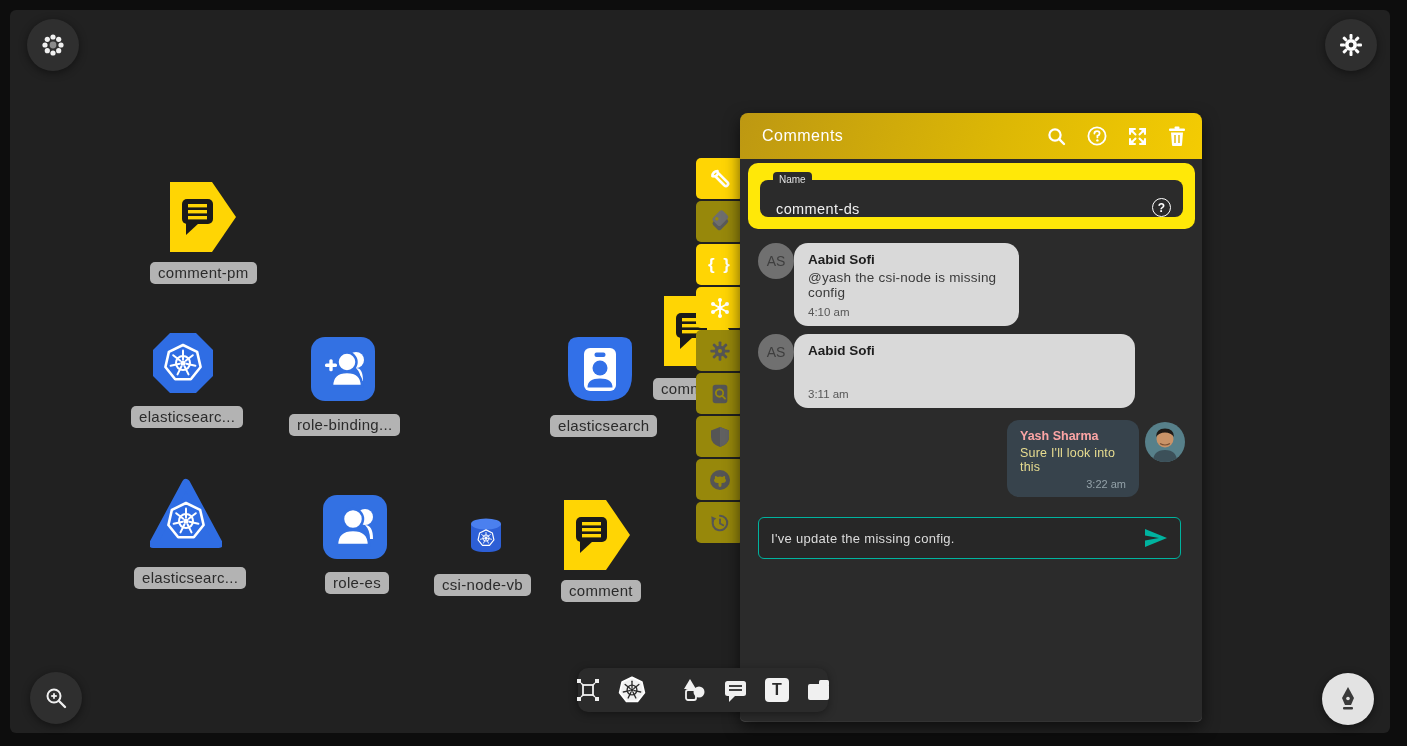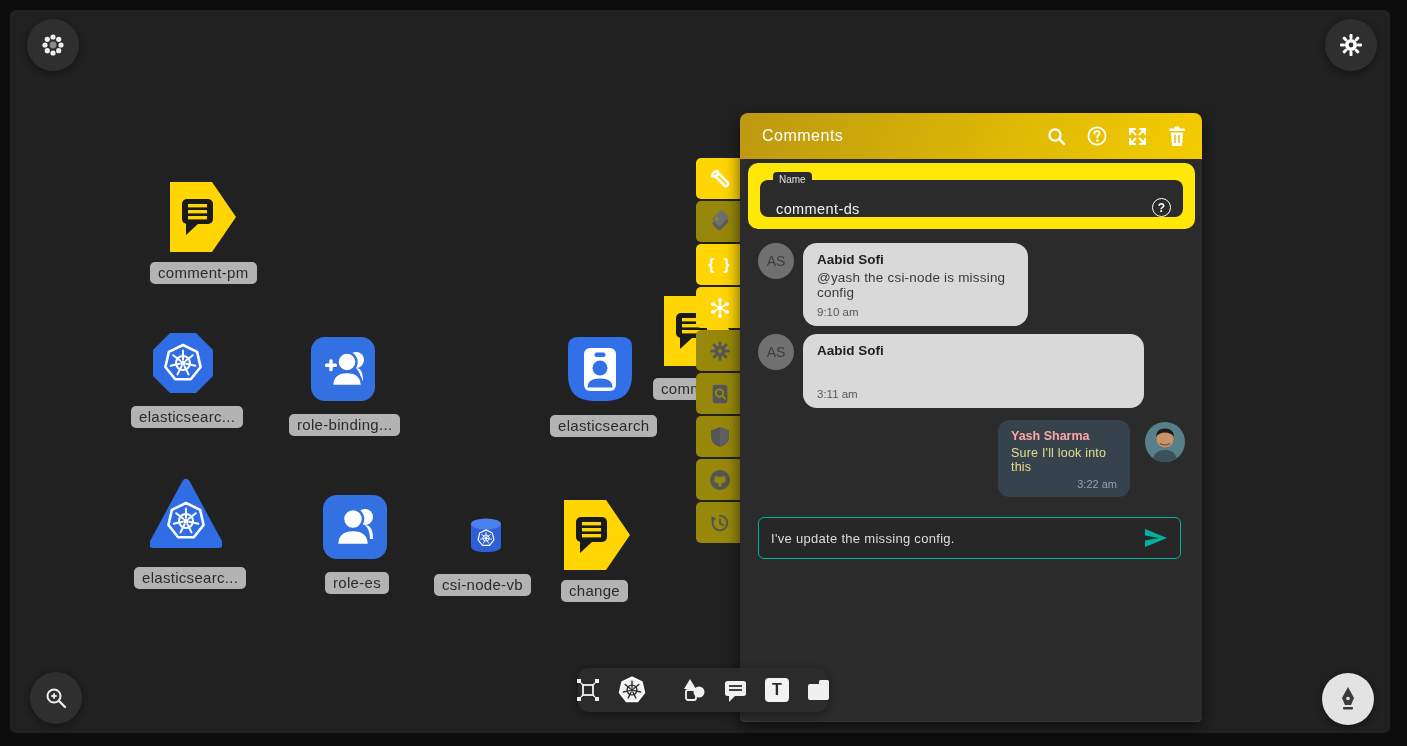--- a/index.html
+++ b/index.html
@@ -49,21 +49,21 @@
                      display:flex; align-items:flex-end; padding:0 12px 0 16px;gap:20px; }
   .name-chip { position:absolute; top:-8px; left:13px; background:#2b2b2b; color:#e0e0e0;
                font-size:10px; padding:2px 6px 1px; border-radius:4px 4px 0 0; }
   .name-value { flex:1; background:transparent; border:none; outline:none; color:#f0f0f0;
                 font-size:14.5px; font-family:"Liberation Sans",sans-serif; letter-spacing:.4px; }
   .q-badge { width:19px; height:19px; border:1.6px solid #ffffff; border-radius:50%;
              color:#ffffff; font-size:12px; font-weight:bold; display:flex; align-items:center;
              justify-content:center; cursor:pointer; }
 
   .messages { padding:6px 13px 0 18px; }
-  .msg-row { display:flex; gap:9px; margin-top:8px; }
+  .msg-row { display:flex; margin-top:8px; }
   .msg-row.right { justify-content:flex-end; padding-right:4px; }
   .avatar { width:36px; height:36px; border-radius:50%; background:#707070; color:#3e3e3e;
             font-size:14px; display:flex; align-items:center; justify-content:center;
             flex-shrink:0; }
   .bubble { background:#d9d9d9; border-radius:14px; padding:9px 14px 8px; color:#333333; }
   .b-author { font-weight:bold; font-size:13.5px; color:#1e1e1e; }
   .b-text { font-size:13.5px; margin-top:3px; color:#3a3a3a; letter-spacing:.2px; }
   .b-time { font-size:11.5px; color:#565656; margin-top:6px; }
   .b-gap { height:24px; }
   .bubble-dark { background:#37434c; border-radius:12px; padding:9px 13px 7px; width:132px; }
@@ -240,21 +240,21 @@
     <use href="#k8s-wheel" x="8" y="12" width="18" height="18"></use>
   </svg>
 </div>
 <div class="nlabel" style="left:434px; top:574px;">csi-node-vb</div>
 
 <div class="node" style="left:564px; top:500px;">
   <svg width="66" height="70" viewBox="0 0 66 70">
       <use href="#comment-pent"></use>
     </svg>
 </div>
-<div class="nlabel" style="left:561px; top:580px;">change</div>
+<div class="nlabel" style="left:561px; top:580px;">comment</div>
 
 <div class="vtoolbar">
   <div class="vt-cell vt-bright">
     <svg width="22" height="22" viewBox="0 0 22 22">
       <path d="M8.5,3 A5,5 0 0 0 3.4,8.1 L6.5,8.5 L8.8,6.2 L8.5,3 Z M6.5,8.5 L15.5,17.5 A2.2,2.2 0 0 0 18.6,14.4 L9.6,5.4" fill="none" stroke="#ffffff" stroke-width="2.6" stroke-linecap="round" stroke-linejoin="round"></path>
     </svg>
   </div>
   <div class="vt-cell vt-dim">
     <svg width="24" height="24" viewBox="0 0 24 24">
       <g transform="rotate(-45 12 12)">
@@ -376,21 +376,21 @@
       </div>
     </div>
   </div>
 
   <div class="messages">
     <div class="msg-row">
       <div class="avatar">AS</div>
       <div class="bubble" style="width:225px">
         <div class="b-author">Aabid Sofi</div>
         <div class="b-text">@yash the csi-node is missing config</div>
-        <div class="b-time">9:10 am</div>
+        <div class="b-time">4:10 am</div>
       </div>
     </div>
     <div class="msg-row">
       <div class="avatar">AS</div>
       <div class="bubble" style="width:341px">
         <div class="b-author">Aabid Sofi</div>
         <div class="b-gap"></div>
         <div class="b-time">3:11 am</div>
       </div>
     </div>

